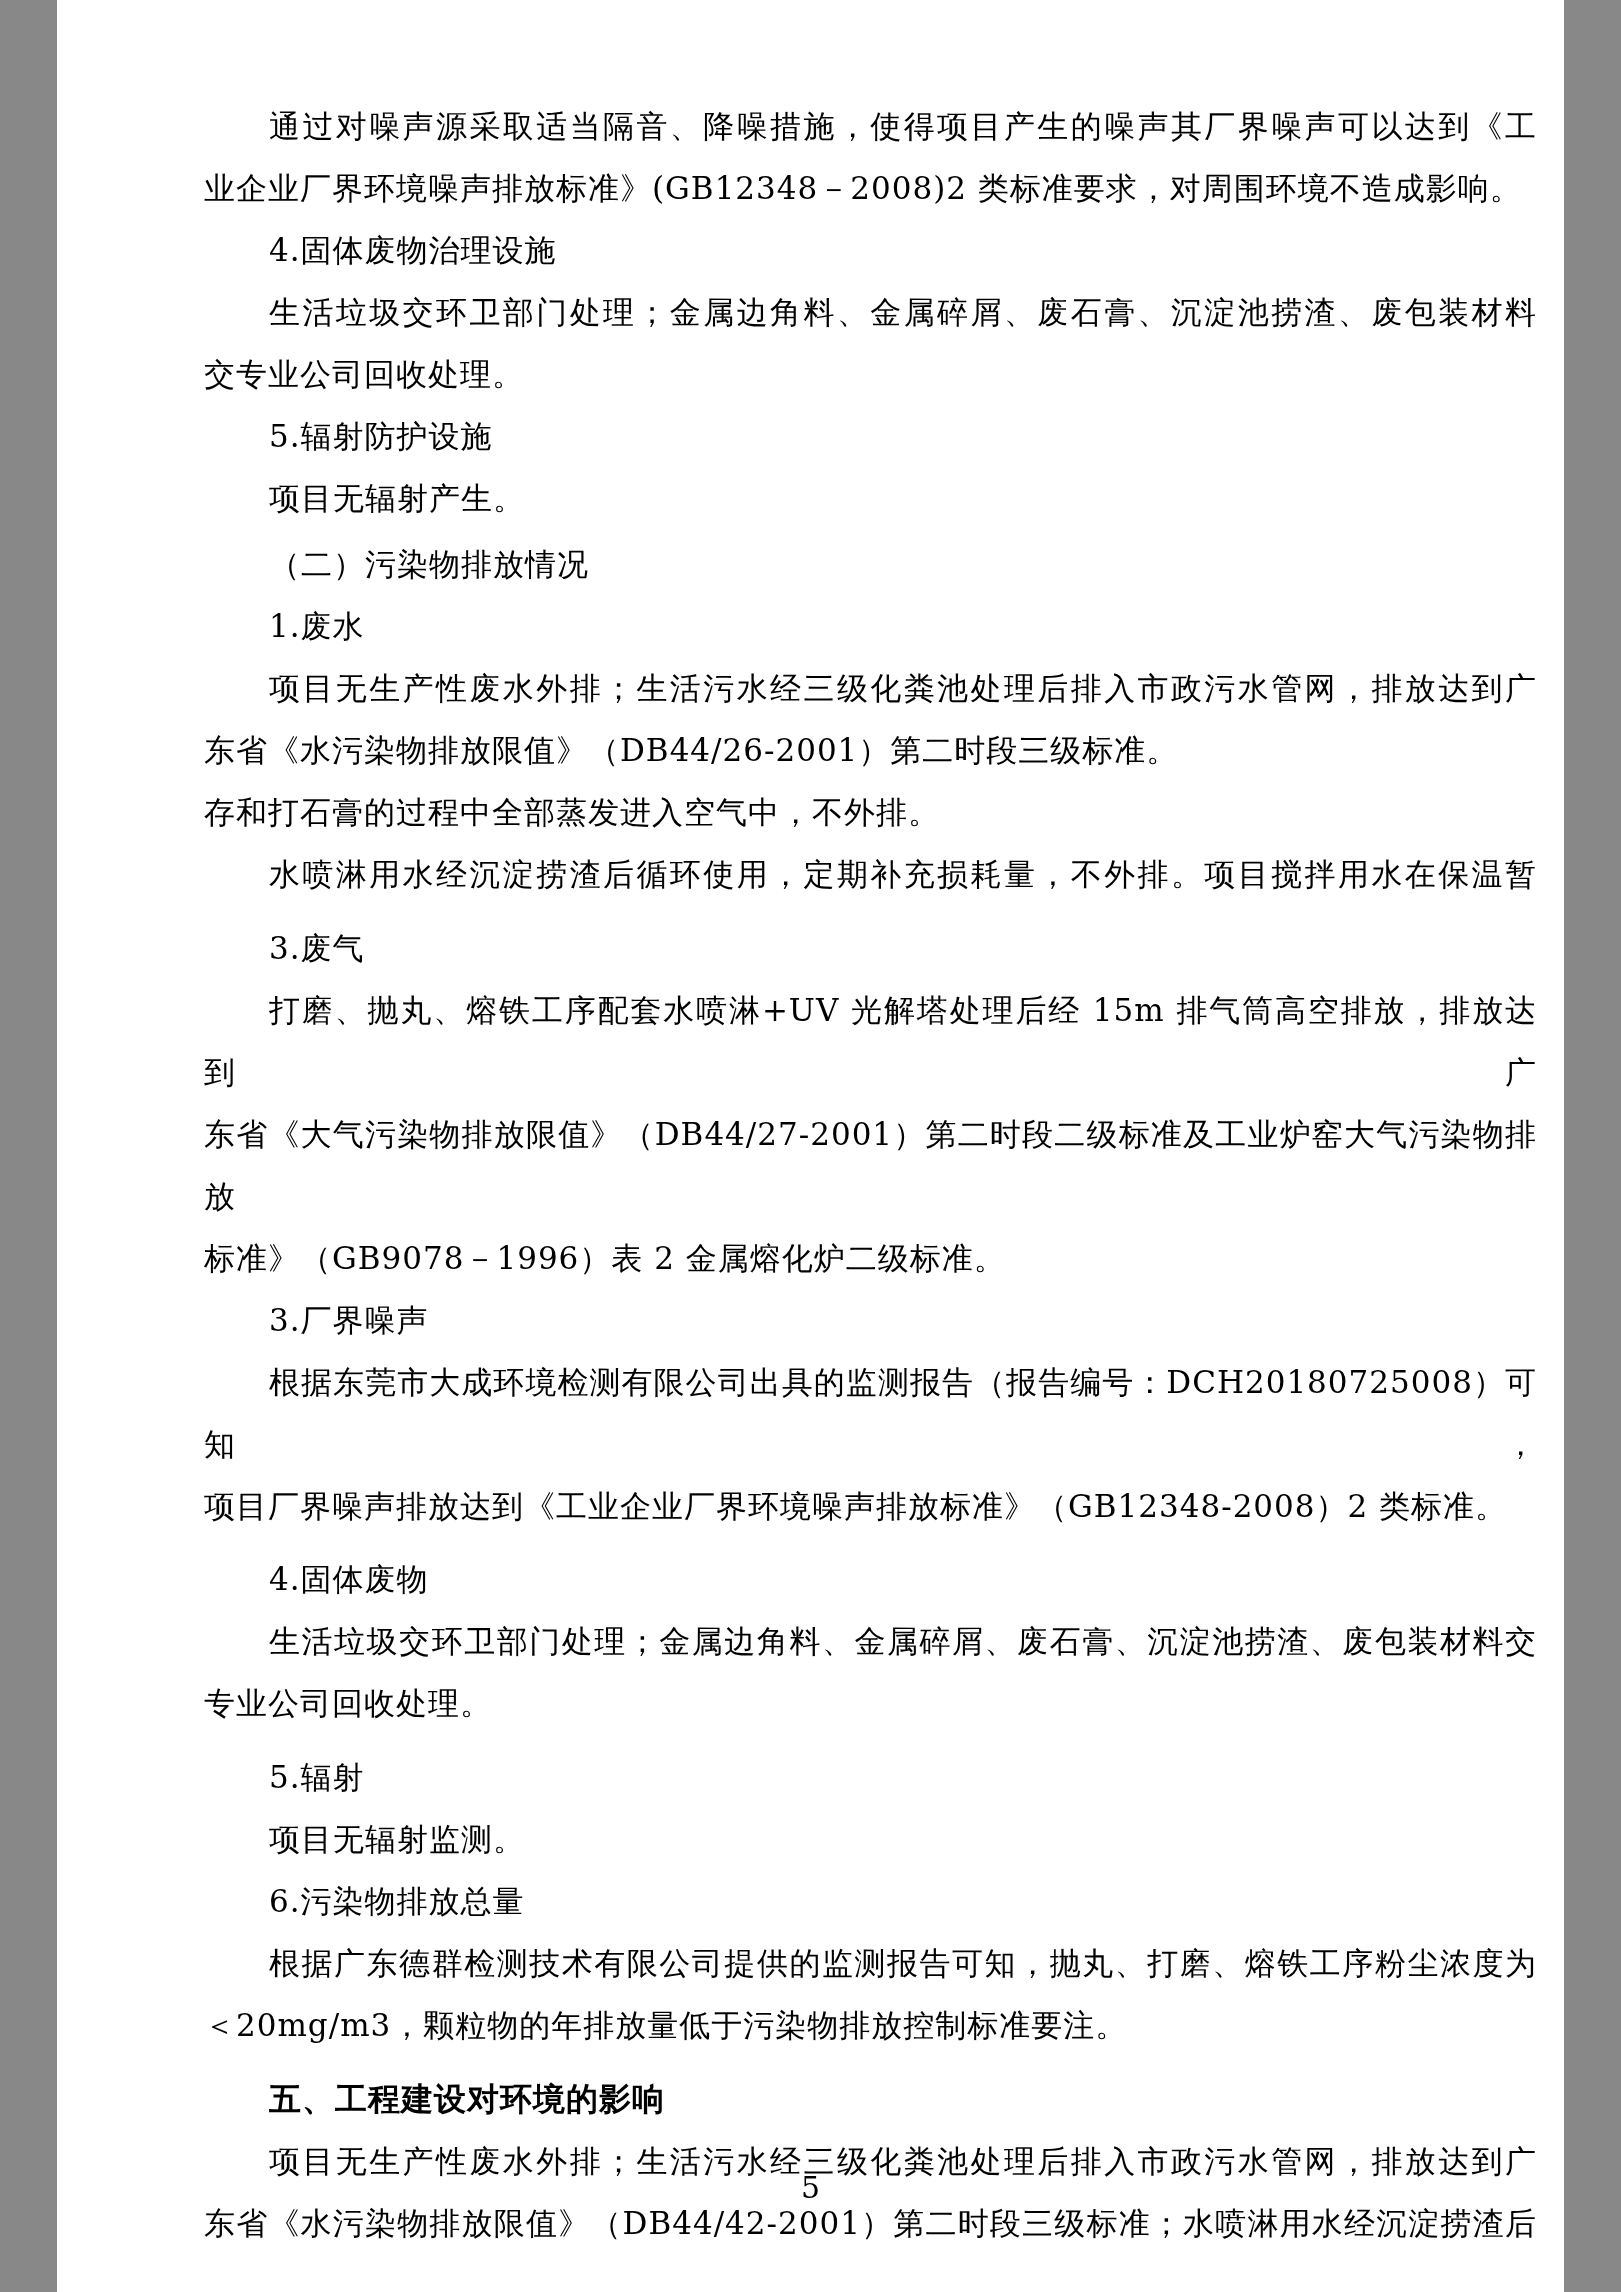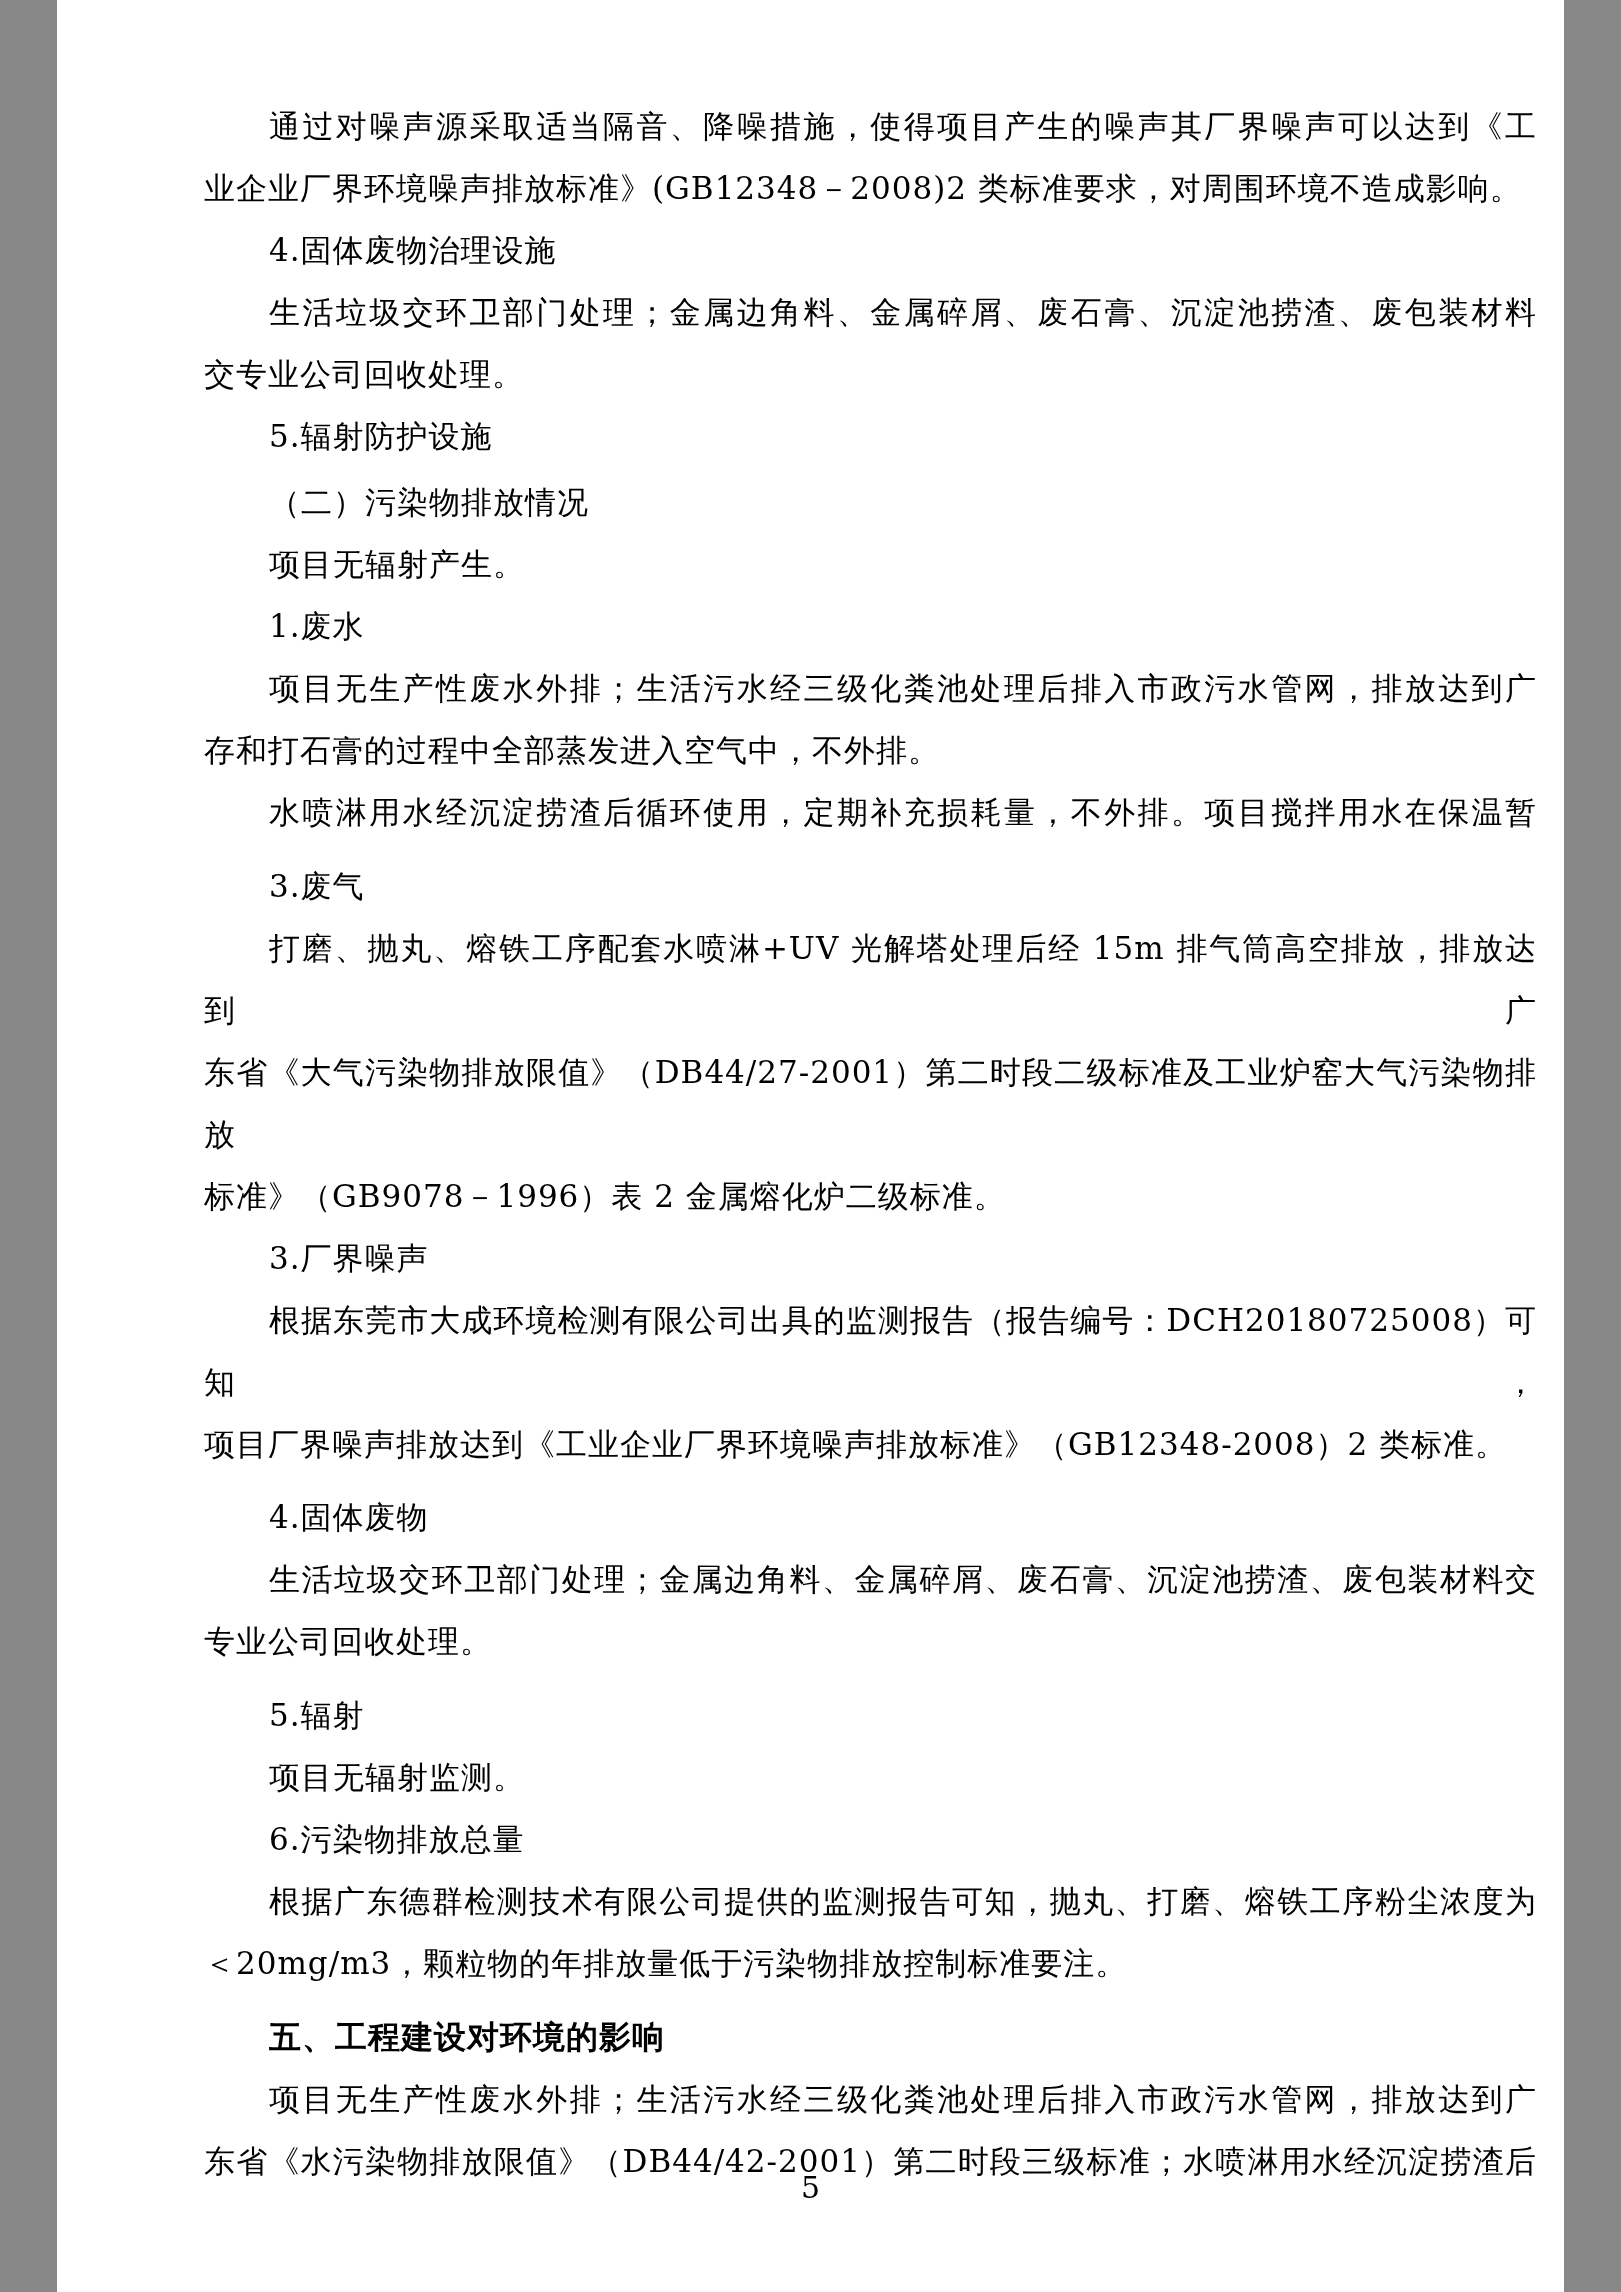--- a/index.html
+++ b/index.html
@@ -59,24 +59,25 @@
 <body>
 
 <div class="page">
   <main class="content">
     <p class="ln first stretch">通过对噪声源采取适当隔音、降噪措施，使得项目产生的噪声其厂界噪声可以达到《工</p>
     <p class="ln">业企业厂界环境噪声排放标准》(GB12348－2008)2 类标准要求，对周围环境不造成影响。</p>
     <p class="ln first">4.固体废物治理设施</p>
     <p class="ln first stretch">生活垃圾交环卫部门处理；金属边角料、金属碎屑、废石膏、沉淀池捞渣、废包装材料</p>
     <p class="ln">交专业公司回收处理。</p>
     <p class="ln first">5.辐射防护设施</p>
+    <p class="ln first">项目无辐射产生。</p>
     <p class="ln first gap-sm">（二）污染物排放情况</p>
-    <p class="ln first">项目无辐射产生。</p>
     <p class="ln first">1.废水</p>
     <p class="ln first stretch">项目无生产性废水外排；生活污水经三级化粪池处理后排入市政污水管网，排放达到广</p>
+    <p class="ln">东省《水污染物排放限值》（DB44/26-2001）第二时段三级标准。</p>
     <p class="ln">存和打石膏的过程中全部蒸发进入空气中，不外排。</p>
     <p class="ln first stretch">水喷淋用水经沉淀捞渣后循环使用，定期补充损耗量，不外排。项目搅拌用水在保温暂</p>
     <p class="ln first gap">3.废气</p>
     <p class="ln first stretch">打磨、抛丸、熔铁工序配套水喷淋+UV 光解塔处理后经 15m 排气筒高空排放，排放达到广</p>
     <p class="ln stretch">东省《大气污染物排放限值》（DB44/27-2001）第二时段二级标准及工业炉窑大气污染物排放</p>
     <p class="ln">标准》（GB9078－1996）表 2 金属熔化炉二级标准。</p>
     <p class="ln first">3.厂界噪声</p>
     <p class="ln first stretch">根据东莞市大成环境检测有限公司出具的监测报告（报告编号：DCH20180725008）可知，</p>
     <p class="ln">项目厂界噪声排放达到《工业企业厂界环境噪声排放标准》（GB12348-2008）2 类标准。</p>
     <p class="ln first gap">4.固体废物</p>

